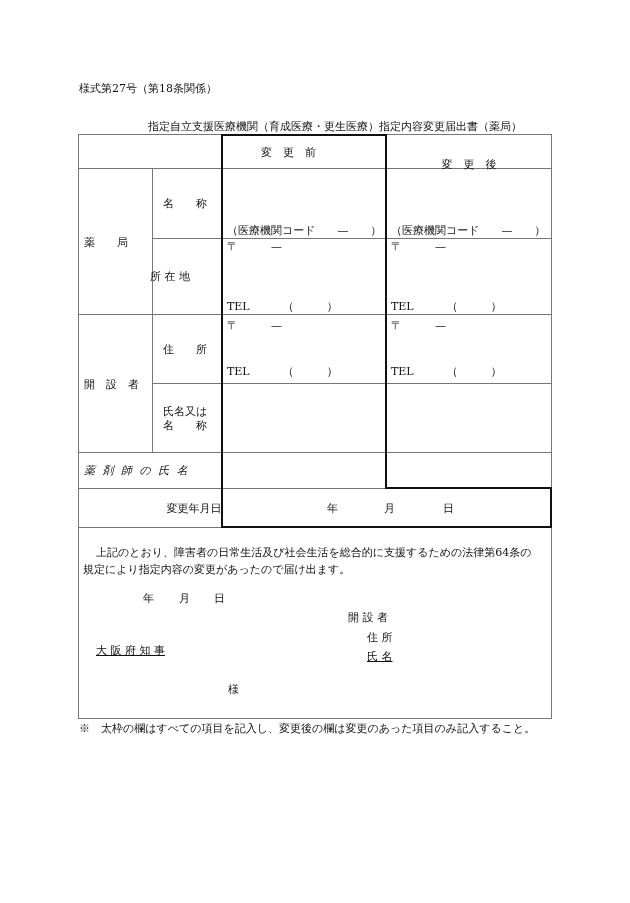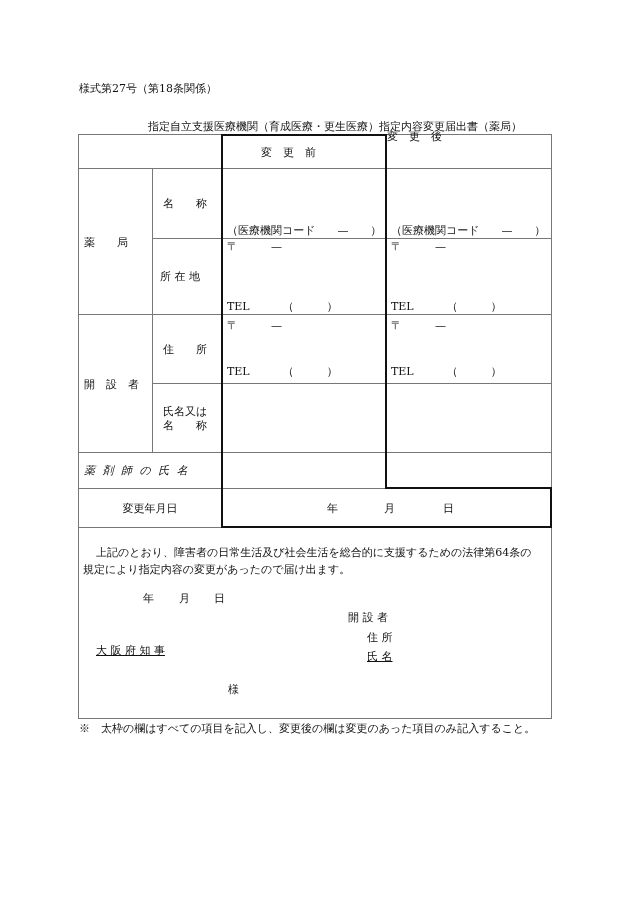--- a/index.html
+++ b/index.html
@@ -31,49 +31,49 @@
 <div class="ln" style="left:152px;top:168px;width:1px;height:284px;"></div>
 
 <div class="thick" style="left:221px;top:134px;width:2px;height:394px;"></div>
 <div class="thick" style="left:221px;top:134px;width:165px;height:2px;"></div>
 <div class="thick" style="left:385px;top:134px;width:2px;height:355px;"></div>
 <div class="thick" style="left:385px;top:487px;width:167px;height:2px;"></div>
 <div class="thick" style="left:550px;top:487px;width:2px;height:41px;"></div>
 <div class="thick" style="left:221px;top:526px;width:331px;height:2px;"></div>
 
 <div class="abs t" style="left:223px;width:131px;text-align:center;top:146px;">変　更　前</div>
-<div class="abs t" style="left:387px;width:164px;top:130px;">変　更　後</div>
+<div class="abs t" style="left:387px;width:164px;text-align:center;top:158px;">変　更　後</div>
 
 <div class="abs t" style="left:84px;top:236px;">薬　　局</div>
 <div class="abs t" style="left:163px;top:197px;">名　　称</div>
 <div class="abs t" style="left:227px;top:224px;">（医療機関コード　　—　　）</div>
 <div class="abs t" style="left:391px;top:224px;">（医療機関コード　　—　　）</div>
 
-<div class="abs t" style="left:160px;top:270px;">所 在 地</div>
+<div class="abs t" style="left:150px;top:270px;">所 在 地</div>
 <div class="abs t" style="left:227px;top:240px;">〒　　　—</div>
 <div class="abs t" style="left:391px;top:240px;">〒　　　—</div>
 <div class="abs t" style="left:227px;top:300px;">TEL　　　（　　　）</div>
 <div class="abs t" style="left:391px;top:300px;">TEL　　　（　　　）</div>
 
 <div class="abs t" style="left:84px;top:378px;">開　設　者</div>
 <div class="abs t" style="left:163px;top:343px;">住　　所</div>
 <div class="abs t" style="left:227px;top:319px;">〒　　　—</div>
 <div class="abs t" style="left:391px;top:319px;">〒　　　—</div>
 <div class="abs t" style="left:227px;top:365px;">TEL　　　（　　　）</div>
 <div class="abs t" style="left:391px;top:365px;">TEL　　　（　　　）</div>
 <div class="abs t" style="left:163px;top:405px;">氏名又は</div>
 <div class="abs t" style="left:163px;top:419px;">名　　称</div>
 <div class="abs" style="left:224px;top:385px;width:160px;height:66px;"></div>
 <div class="abs" style="left:388px;top:385px;width:162px;height:66px;"></div>
 
 <div class="abs t" style="left:84px;top:464px;letter-spacing:2px;font-style:italic;">薬 剤 師 の 氏 名</div>
 <div class="abs" style="left:224px;top:454px;width:160px;height:33px;"></div>
 <div class="abs" style="left:388px;top:454px;width:162px;height:32px;"></div>
 
-<div class="abs t" style="left:78px;width:144px;text-align:center;top:502px;">変更年月日</div>
+<div class="abs t" style="left:78px;width:144px;text-align:center;top:502px;padding-left:44px;">変更年月日</div>
 <div class="abs t" style="left:327px;top:502px;">年</div>
 <div class="abs t" style="left:384px;top:502px;">月</div>
 <div class="abs t" style="left:443px;top:502px;">日</div>
 
 <div class="abs t" style="left:96px;top:546px;">上記のとおり、障害者の日常生活及び社会生活を総合的に支援するための法律第64条の</div>
 <div class="abs t" style="left:83px;top:563px;">規定により指定内容の変更があったので届け出ます。</div>
 <div class="abs t" style="left:143px;top:592px;">年</div>
 <div class="abs t" style="left:179px;top:592px;">月</div>
 <div class="abs t" style="left:214px;top:592px;">日</div>
 <div class="abs t" style="left:348px;top:611px;">開 設 者</div>

